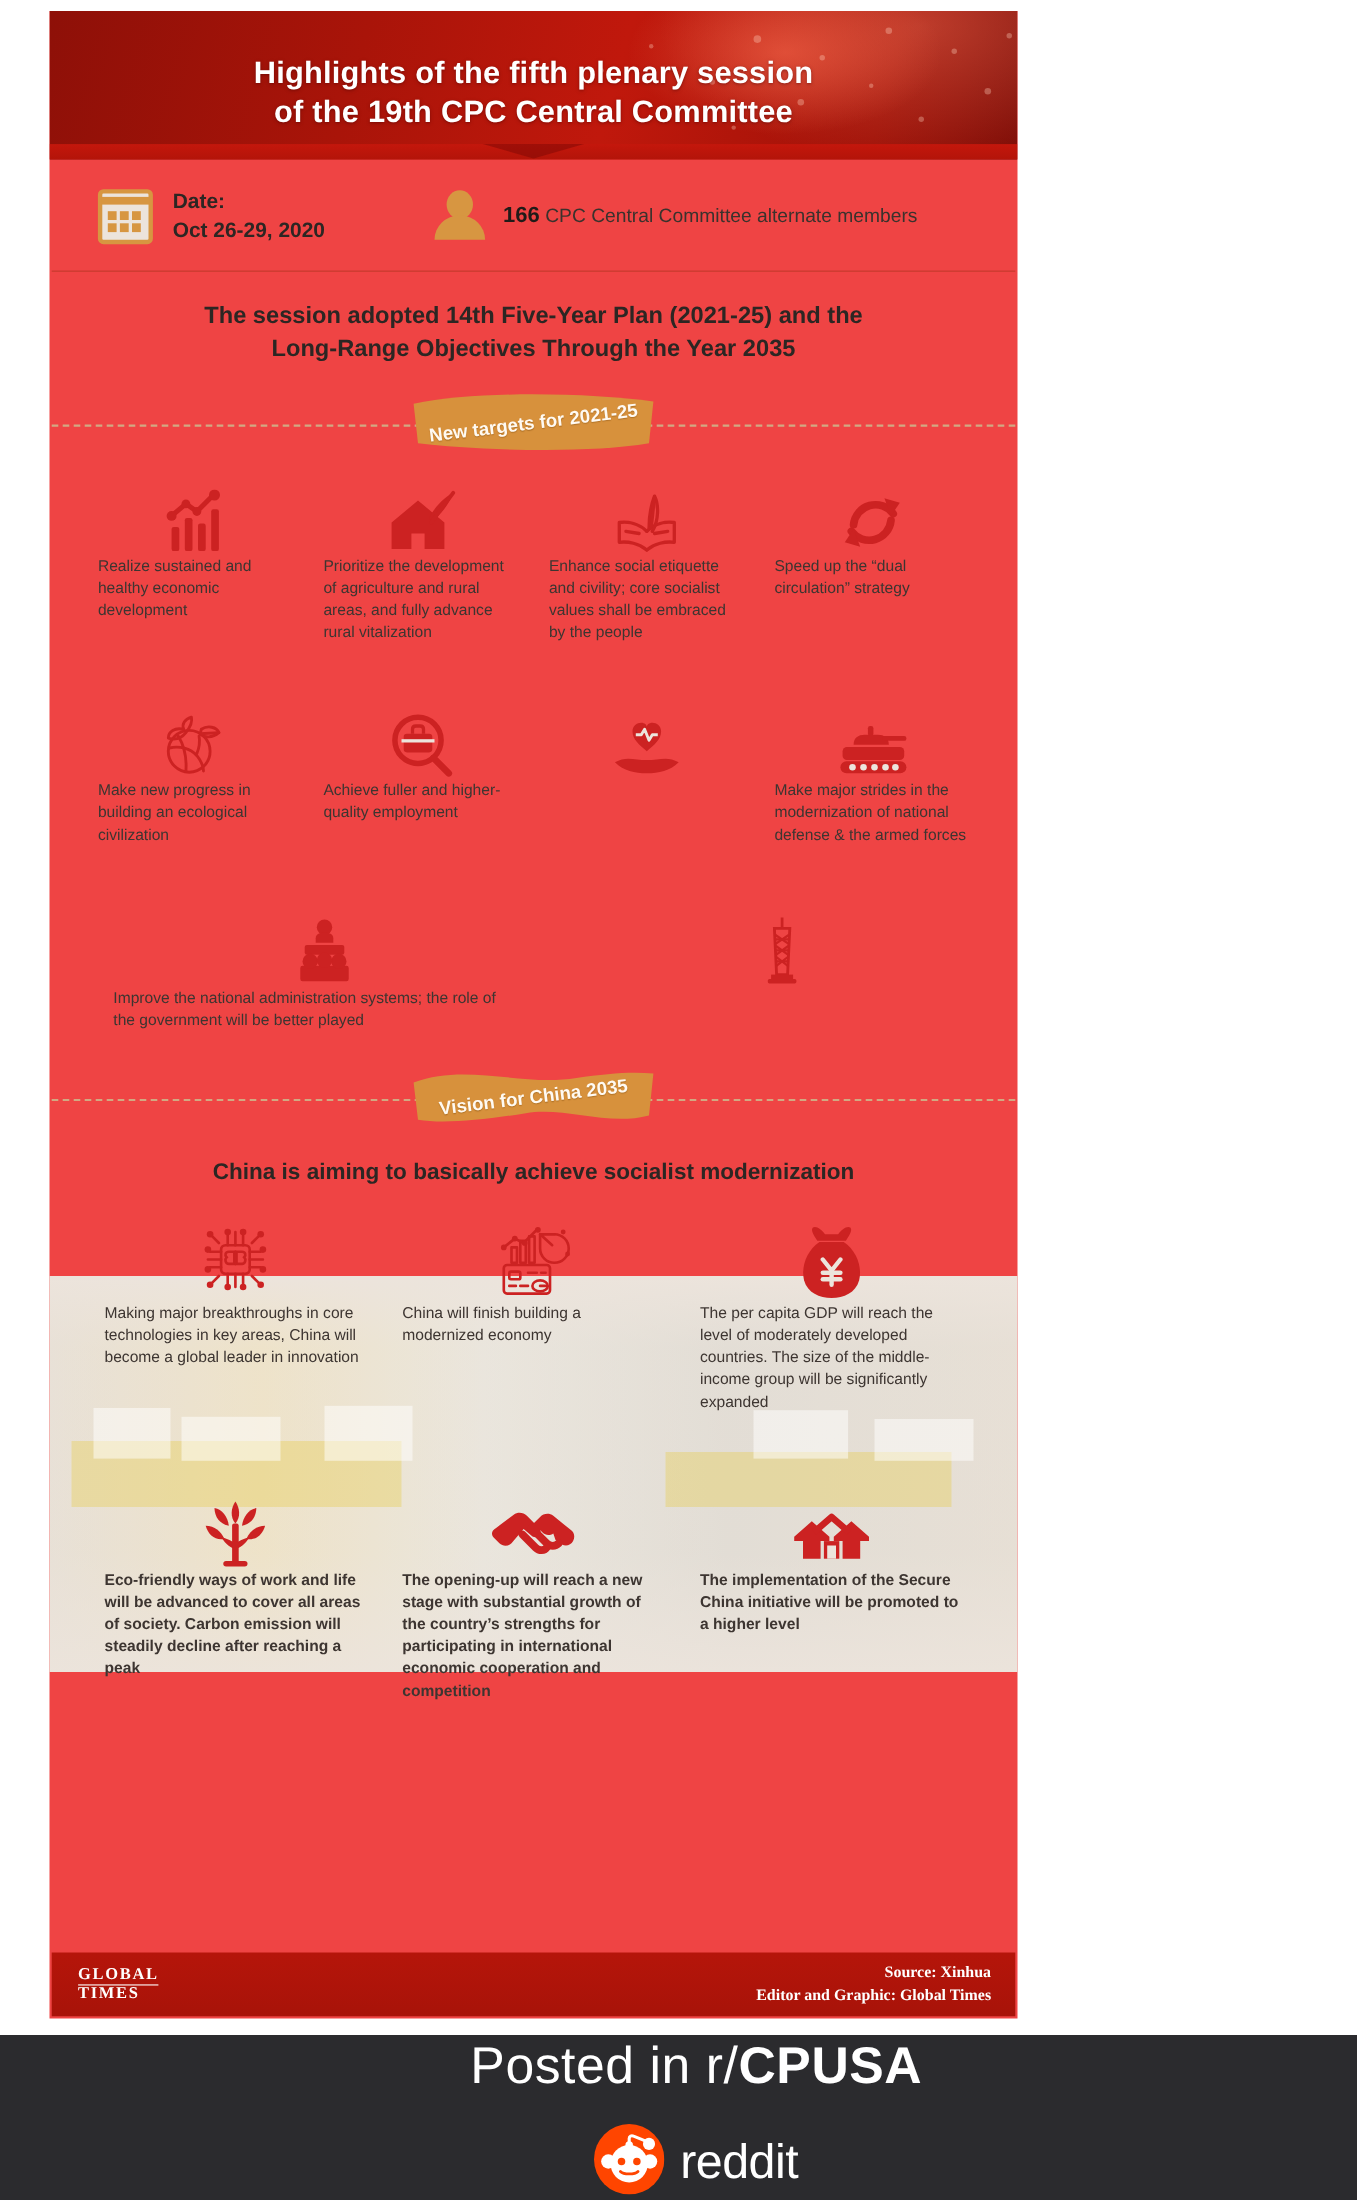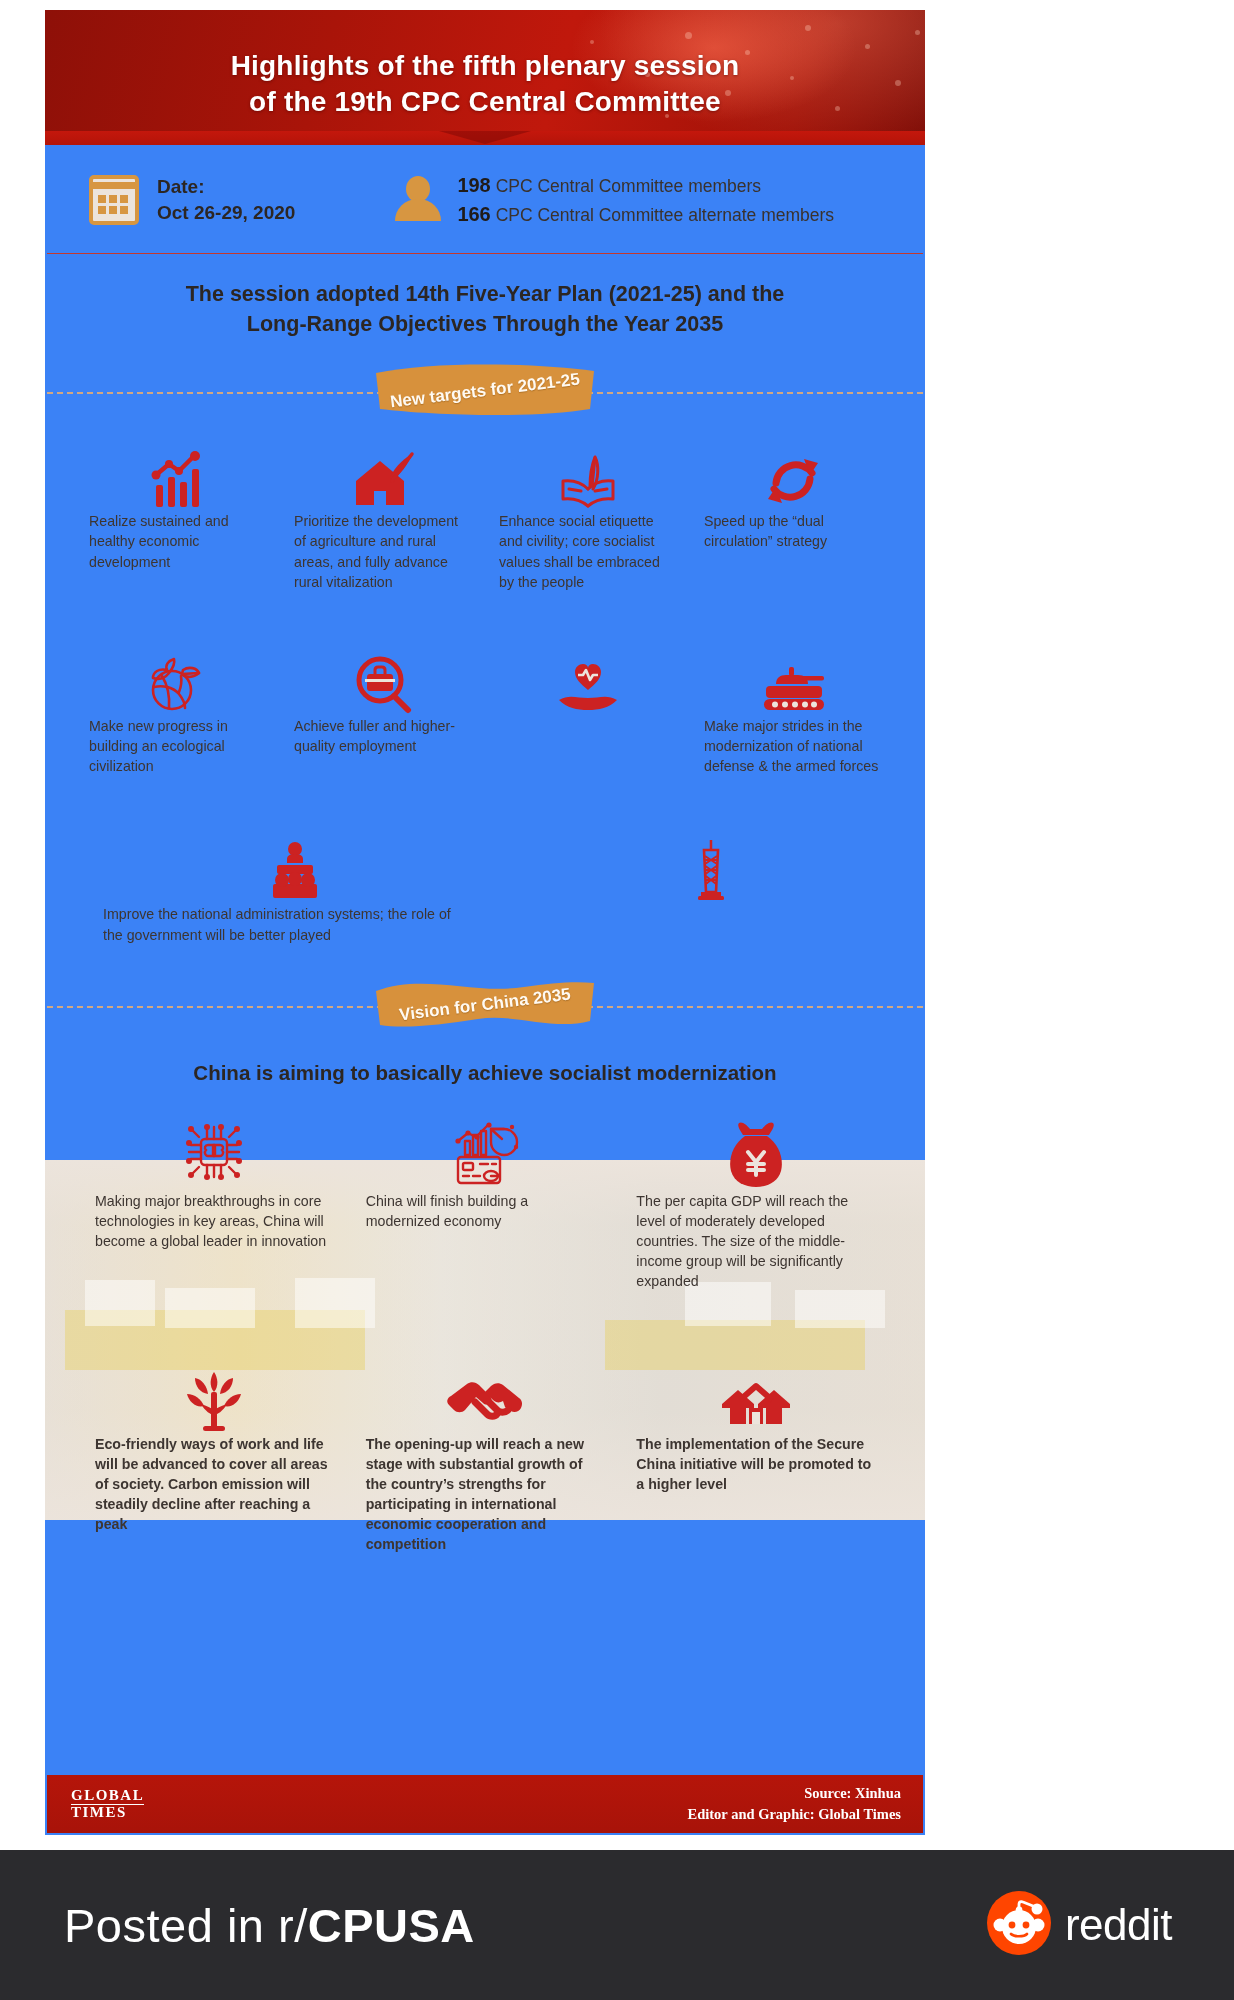--- a/index.html
+++ b/index.html
@@ -11,21 +11,21 @@
   }
   .page { position:relative; width:1234px; height:2000px; }
 
   
   .white-frame {
     position:absolute; left:0; top:0; width:1234px; height:1850px;
     background:#ffffff;
   }
   .info {
     position:absolute; left:45px; top:10px; width:880px; height:1825px;
-    background:#3b82f6;
+    background:#ef4444;
     overflow:hidden;
   }
 
   
   .hdr {
     position:relative; width:100%; height:135px;
     background:
       radial-gradient(ellipse 230px 120px at 76% 28%, rgba(255,110,80,.55) 0%, rgba(200,30,20,0) 62%),
       radial-gradient(ellipse 340px 180px at 90% 10%, rgba(255,140,110,.35) 0%, rgba(180,25,15,0) 70%),
       linear-gradient(105deg,#8e1008 0%,#a91409 32%,#c0180c 58%,#a01208 85%,#7d0c06 100%);
@@ -155,21 +155,21 @@
     font-size:15px; line-height:1.0; letter-spacing:1.5px; }
   .gt span { display:block; }
   .gt .g { border-bottom:1.5px solid #fff; padding-bottom:1px; }
   .src { color:#fff; font-family:"Liberation Serif", serif; font-weight:bold;
     font-size:14.5px; text-align:right; line-height:1.45; }
 
   
   .rbar {
     position:absolute; left:0; bottom:0; width:1234px; height:150px;
     background:#2b2b2e; display:flex; align-items:center;
-    justify-content:space-between; padding:0 62px 0 64px;
+    justify-content:space-between; padding:0 32px 0 64px;flex-direction:column;
   }
   .rtxt { color:#fff; font-size:47px; font-weight:normal; letter-spacing:.5px; }
   .rtxt b { font-weight:bold; }
   .rlogo { display:flex; align-items:center; gap:14px; }
   .rword { color:#fff; font-size:44px; letter-spacing:-.5px; }
 </style>
 </head>
 <body>
 
 <div class="page">
@@ -217,24 +217,20 @@
         <div>Date:</div>
         <div>Oct 26-29, 2020</div>
       </div>
 
       <div class="member-block">
         <div class="person">
           <div class="head"></div>
             <div class="body"></div>
         </div>
         <div class="member-lines">
-          <div>
-            <b>198</b>
-            <span>CPC Central Committee members</span>
-          </div>
           <div>
             <b>166</b>
             <span>CPC Central Committee alternate members</span>
           </div>
         </div>
       </div>
     </div>
 
     <div class="sec-head">
       <div>The session adopted 14th Five-Year Plan (2021-25)  and the</div>

